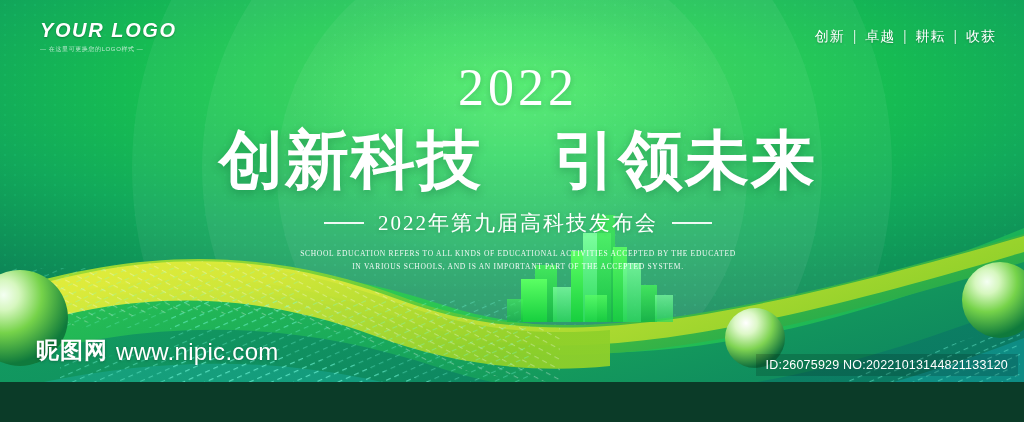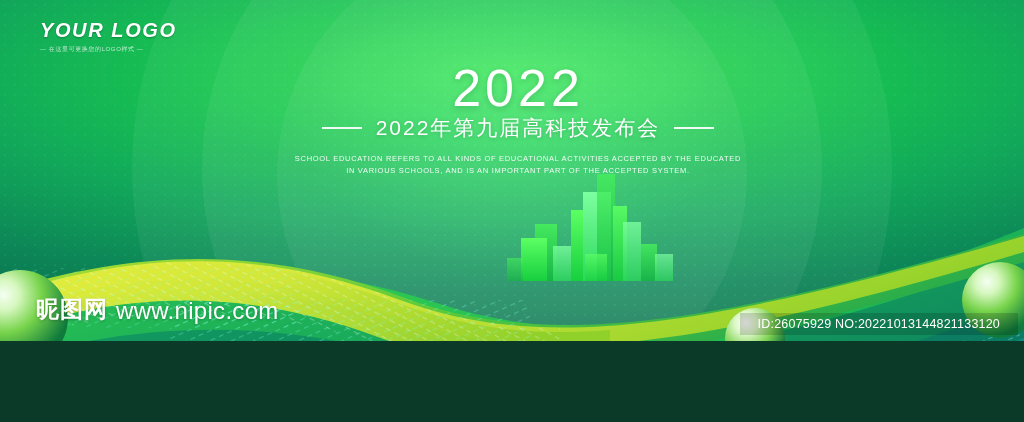--- a/index.html
+++ b/index.html
@@ -1,19 +1,19 @@
 <!DOCTYPE html>
 <html><head>
 <meta charset="utf-8">
 <style>
   html,body{margin:0;padding:0;background:#0b3b28;}
   body{font-family:"Liberation Sans","DejaVu Sans",sans-serif;}
 
   .stage{
-    position:relative;width:1024px;height:341px;overflow:hidden;
+    position:relative;width:1024px;height:382px;overflow:hidden;
     background:
       radial-gradient(120% 95% at 50% 22%, #2ee24a 0%, #19c84e 22%, #12a95a 45%, #0d8757 66%, #0a6e4e 85%, #085c46 100%);
   }
 
   
   .dots{
     position:absolute;inset:0;
     background-image:radial-gradient(rgba(255,255,255,.12) 1.1px, transparent 1.2px);
     background-size:10px 10px;
     mix-blend-mode:overlay;opacity:.75;
@@ -48,38 +48,38 @@
   }
 
   .slogan{
     position:absolute;right:28px;top:28px;
     font-size:14px;color:#ffffff;letter-spacing:1px;white-space:nowrap;
     text-shadow:0 1px 2px rgba(0,0,0,.25);
   }
   .slogan .sep{opacity:.75;padding:0 3px;}
 
   
-  .center{position:absolute;left:12px;right:0;top:62px;text-align:center;}
+  .center{position:absolute;left:12px;right:0;top:62px;text-align:center;font-family:Liberation Serif, serif;}
 
   .year{
     font-size:52px;color:#ffffff;letter-spacing:4px;line-height:1;
     font-weight:300;
     text-shadow:0 2px 6px rgba(0,60,30,.22);
   }
 
   .headline{
     margin-top:14px;
     font-size:64px;font-weight:bold;color:#ffffff;line-height:1.02;
     letter-spacing:2px;white-space:nowrap;
     text-shadow:0 3px 10px rgba(0,70,35,.30);
   }
   .headline .gap{display:inline-block;width:34px;}
 
   .subtitle-row{
-    display:flex;align-items:center;justify-content:center;gap:14px;
+    margin-top:16px;display:flex;align-items:center;justify-content:center;gap:14px;
   }
   .dash{width:40px;height:2px;background:rgba(255,255,255,.92);}
   .subtitle{
     font-size:21px;color:#ffffff;letter-spacing:2px;white-space:nowrap;
     text-shadow:0 1px 4px rgba(0,60,30,.22);
   }
 
   .eng{
     margin-top:11px;font-size:7.5px;line-height:1.65;letter-spacing:.7px;
     color:rgba(255,255,255,.92);
@@ -96,21 +96,21 @@
     font-size:23px;font-weight:bold;color:#ffffff;letter-spacing:1px;
     text-shadow:0 1px 3px rgba(0,0,0,.25);
   }
   .wm-url{
     font-size:24px;color:#ffffff;letter-spacing:.3px;
     text-shadow:0 1px 3px rgba(0,0,0,.25);
   }
 
   .idbar{
     position:absolute;right:6px;bottom:6px;
-    padding:4px 18px;background:rgba(0,0,0,.16);
+    padding:4px 10px;background:rgba(0,0,0,.16);
     font-size:12.5px;color:#ffffff;letter-spacing:.2px;white-space:nowrap;text-align:right;
   }
 
   svg{display:block;}
   .layer{position:absolute;inset:0;}
 </style>
 </head>
 <body>
 
 <div class="stage">
@@ -251,24 +251,38 @@
       <rect x="158" y="88" width="18" height="27" fill="url(#bldC)" opacity=".7"></rect>
       <rect x="10" y="92" width="16" height="23" fill="url(#bldB)" opacity=".6"></rect>
     </svg>
   </div>
 
   <div class="logo-block">
     <div class="logo-text">YOUR LOGO</div>
     <div class="logo-sub">— 在这里可更换您的LOGO样式 —</div>
   </div>
 
+  <div class="slogan">
+    <span>创新</span>
+    <span class="sep">|</span>
+    <span>卓越</span>
+    <span class="sep">|</span>
+    <span>耕耘</span>
+    <span class="sep">|</span>
+    <span>收获</span>
+  </div>
 
   <div class="center">
     <div class="year">2022</div>
 
+    <div class="headline">
+      <span>创新科技</span>
+      <span class="gap"></span>
+      <span>引领未来</span>
+    </div>
 
     <div class="subtitle-row">
       <span class="dash"></span>
       <span class="subtitle">2022年第九届高科技发布会</span>
       <span class="dash"></span>
     </div>
 
     <div class="eng">
       <div>SCHOOL EDUCATION REFERS TO ALL KINDS OF EDUCATIONAL ACTIVITIES ACCEPTED BY THE EDUCATED</div>
       <div>IN VARIOUS SCHOOLS, AND IS AN IMPORTANT PART OF THE ACCEPTED SYSTEM.</div>

